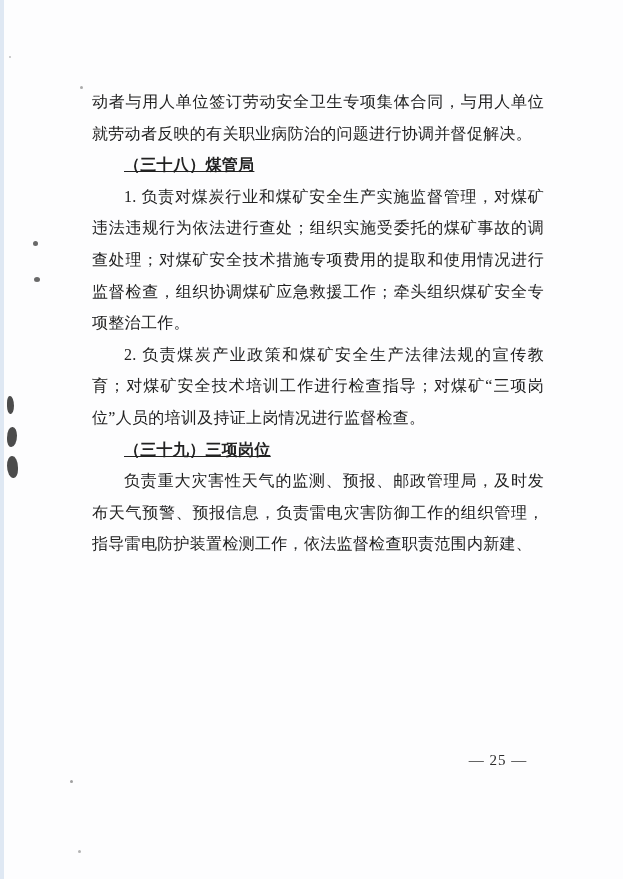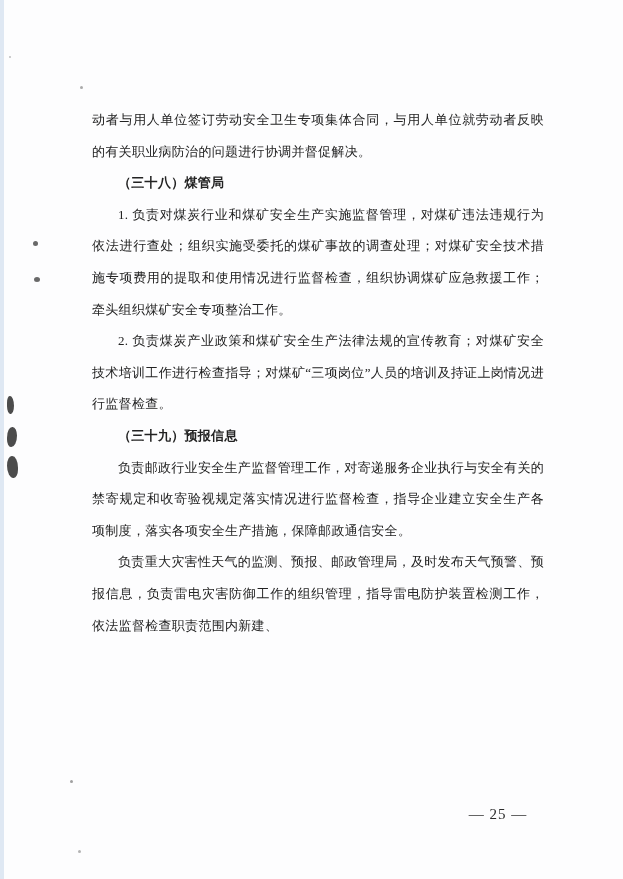--- a/index.html
+++ b/index.html
@@ -18,47 +18,48 @@
     position: absolute;
     left: 0;
     top: 0;
     width: 4px;
     height: 100%;
     background: var(--edge, #dfe8f3);
   }
   .content {
     position: absolute;
     left: 92px;
-    top: 104px;
+    top: 86px;
     width: 452px;
     color: var(--ink, #222222);
-    font-size: 13px;
+    font-size: 16px;
     line-height: 31.6px;
     letter-spacing: 0.3px;
     text-align: justify;
     text-justify: inter-character;
   }
   .content p {
     margin: 0;
     padding: 0;
   }
   .para {
     text-indent: 2em;
   }
   .para-continued {
     text-indent: 0;
   }
   .para-heading {
     text-indent: 2em;
     font-weight: bold;
+    text-decoration: underline;
   }
   .page-number {
     position: absolute;
     left: 450px;
-    top: 806px;
+    top: 752px;
     width: 96px;
     text-align: center;
     color: #2c2c2c;
     font-size: 15px;
     letter-spacing: 1px;
   }
   
   .smudge {
     position: absolute;
     background: #2e2e2e;
@@ -84,22 +85,21 @@
 </head>
 <body>
 
 <div class="edge-strip"></div>
 
 <div class="content">
   <p class="para-continued">动者与用人单位签订劳动安全卫生专项集体合同，与用人单位就劳动者反映的有关职业病防治的问题进行协调并督促解决。</p>
   <p class="para-heading">（三十八）煤管局</p>
   <p class="para">1. 负责对煤炭行业和煤矿安全生产实施监督管理，对煤矿违法违规行为依法进行查处；组织实施受委托的煤矿事故的调查处理；对煤矿安全技术措施专项费用的提取和使用情况进行监督检查，组织协调煤矿应急救援工作；牵头组织煤矿安全专项整治工作。</p>
   <p class="para">2. 负责煤炭产业政策和煤矿安全生产法律法规的宣传教育；对煤矿安全技术培训工作进行检查指导；对煤矿“三项岗位”人员的培训及持证上岗情况进行监督检查。</p>
-  <p class="para-heading">（三十九）预报信息</p>
-  <p class="para">负责邮政行业安全生产监督管理工作，对寄递服务企业执行与安全有关的禁寄规定和收寄验视规定落实情况进行监督检查，指导企业建立安全生产各项制度，落实各项安全生产措施，保障邮政通信安全。</p>
+  <p class="para-heading">（三十九）三项岗位</p>
   <p class="para">负责重大灾害性天气的监测、预报、邮政管理局，及时发布天气预警、预报信息，负责雷电灾害防御工作的组织管理，指导雷电防护装置检测工作，依法监督检查职责范围内新建、</p>
 </div>
 
 <div class="page-number">— 25 —</div>
 
 <div class="smudge s1"></div>
 <div class="smudge s2"></div>
 <div class="smudge s3"></div>
 <div class="speck k1"></div>
 <div class="speck k2"></div>

